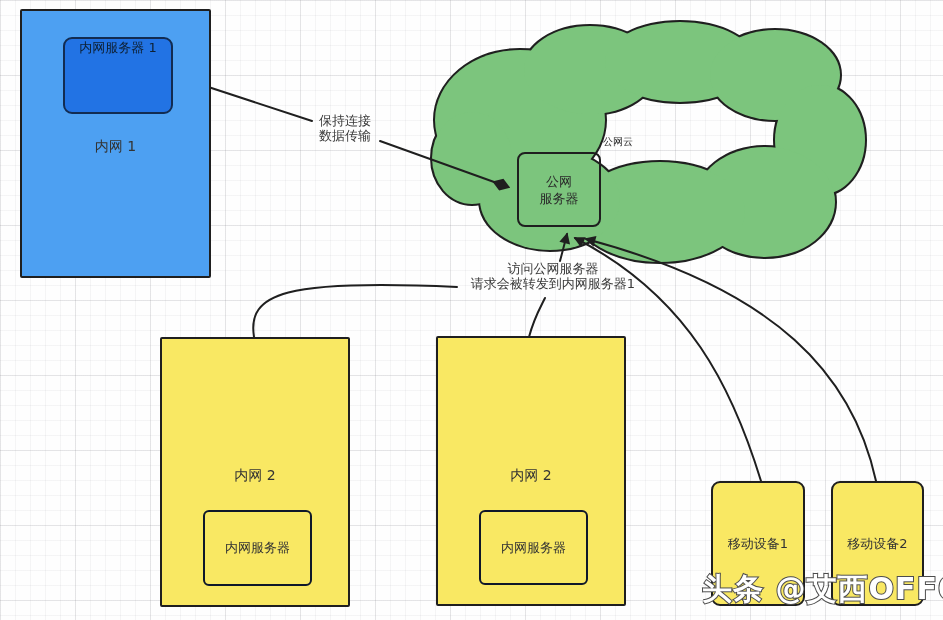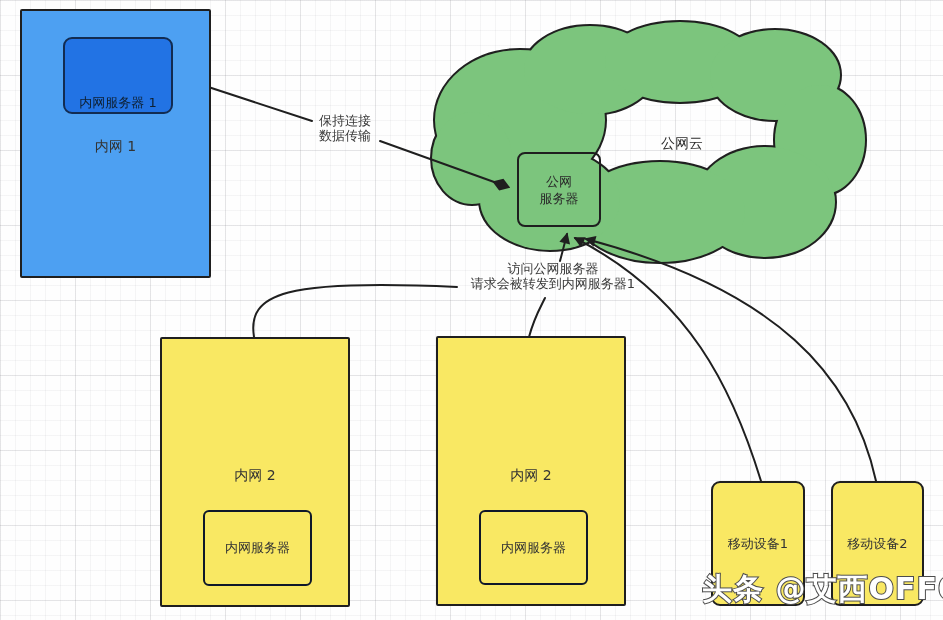--- a/index.html
+++ b/index.html
@@ -15,36 +15,36 @@
       linear-gradient(to right, rgba(120,120,130,0.07) 1px, transparent 1px) 0 0 / 15px 15px,
       linear-gradient(to bottom, rgba(120,120,130,0.07) 1px, transparent 1px) 0 0 / 15px 15px,
       #fefefe;
   }
 
   svg.wires { position: absolute; left: 0; top: 0; width: 943px; height: 620px; }
 
   .node { position: absolute; border: 2px solid #1f1f1f; }
   .net1       { left: 20px;  top: 9px;   width: 191px; height: 269px; background: #4DA0F2; border-radius: 2px; }
   .net1-srv   { left: 41px;  top: 26px;  width: 110px; height: 77px;  background: #2273E4; border-color: #122c52; border-radius: 9px;
-                display: flex; align-items: flex-end; justify-content: center; font-size: 13px; color: #0e2033; }
+                display: flex; align-items: flex-start; justify-content: center; font-size: 13px; color: #0e2033; }
   .net-title  { position: absolute; left: 0; width: 100%; text-align: center; font-size: 14px; color: #333; }
   .net2       { left: 160px; top: 337px; width: 190px; height: 270px; background: #F9E863; border-radius: 2px; }
   .net3       { left: 436px; top: 336px; width: 190px; height: 270px; background: #F9E863; border-radius: 2px; }
   .inner-srv  { position: absolute; left: 41px; top: 171px; width: 109px; height: 76px; border: 2px solid #0f172a; border-radius: 6px;
                 background: transparent; display: flex; align-items: center; justify-content: center; font-size: 13px; color: #333; }
   .mobile     { width: 94px; height: 125px; background: #F9E863; border-radius: 9px;
                 display: flex; flex-direction: row; align-items: center; justify-content: center;
                 font-size: 13px; line-height: 17px; color: #333; text-align: center; }
   .mobile1    { left: 711px; top: 481px; }
   .mobile2    { left: 831px; top: 481px; width: 93px; }
 
   .cloud-srv  { left: 517px; top: 152px; width: 84px; height: 75px; background: transparent; border-radius: 8px;
                 display: flex; flex-direction: column; align-items: center; justify-content: center;
                 font-size: 13px; line-height: 17px; color: #2a2a2a; text-align: center; }
-  .cloud-title { position: absolute; left: 603px; top: 135px; width: 100px; text-align: right; font-size: 14px; color: #2a2a2a; }
+  .cloud-title { position: absolute; left: 603px; top: 135px; width: 100px; text-align: left; font-size: 10px; color: #2a2a2a; }
 
   .edge-label { position: absolute; text-align: center; font-size: 13px; line-height: 15px; color: #3a3a3a; }
   .keep-label    { left: 298px; top: 113px; width: 94px; }
   .forward-label { left: 443px; top: 261px; width: 220px; }
 
   .watermark {
     position: absolute; left: 702px; top: 569px;
     font-size: 30px; font-weight: 700; letter-spacing: 1px;
     color: #ffffff;
     -webkit-text-stroke: 2px #4d4d4d;

